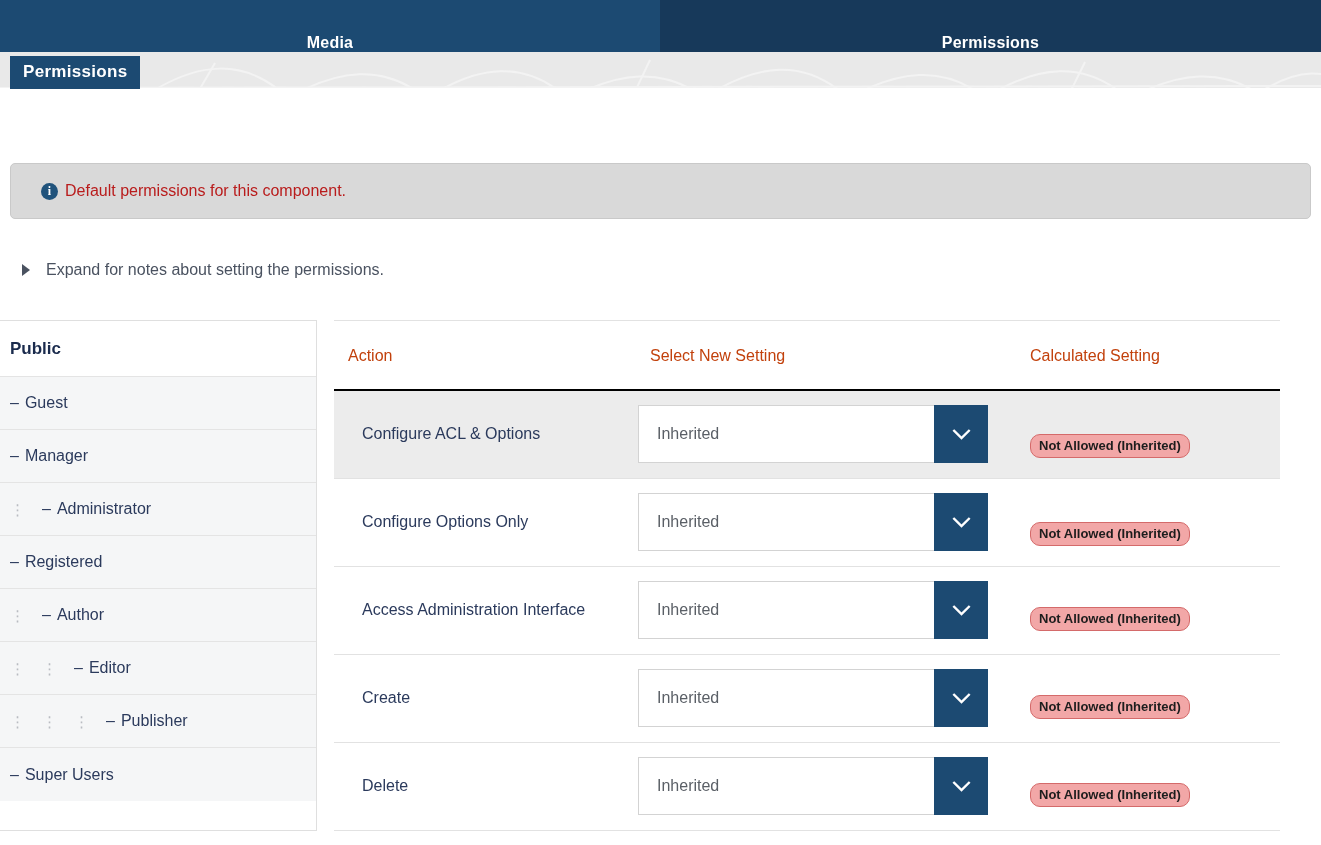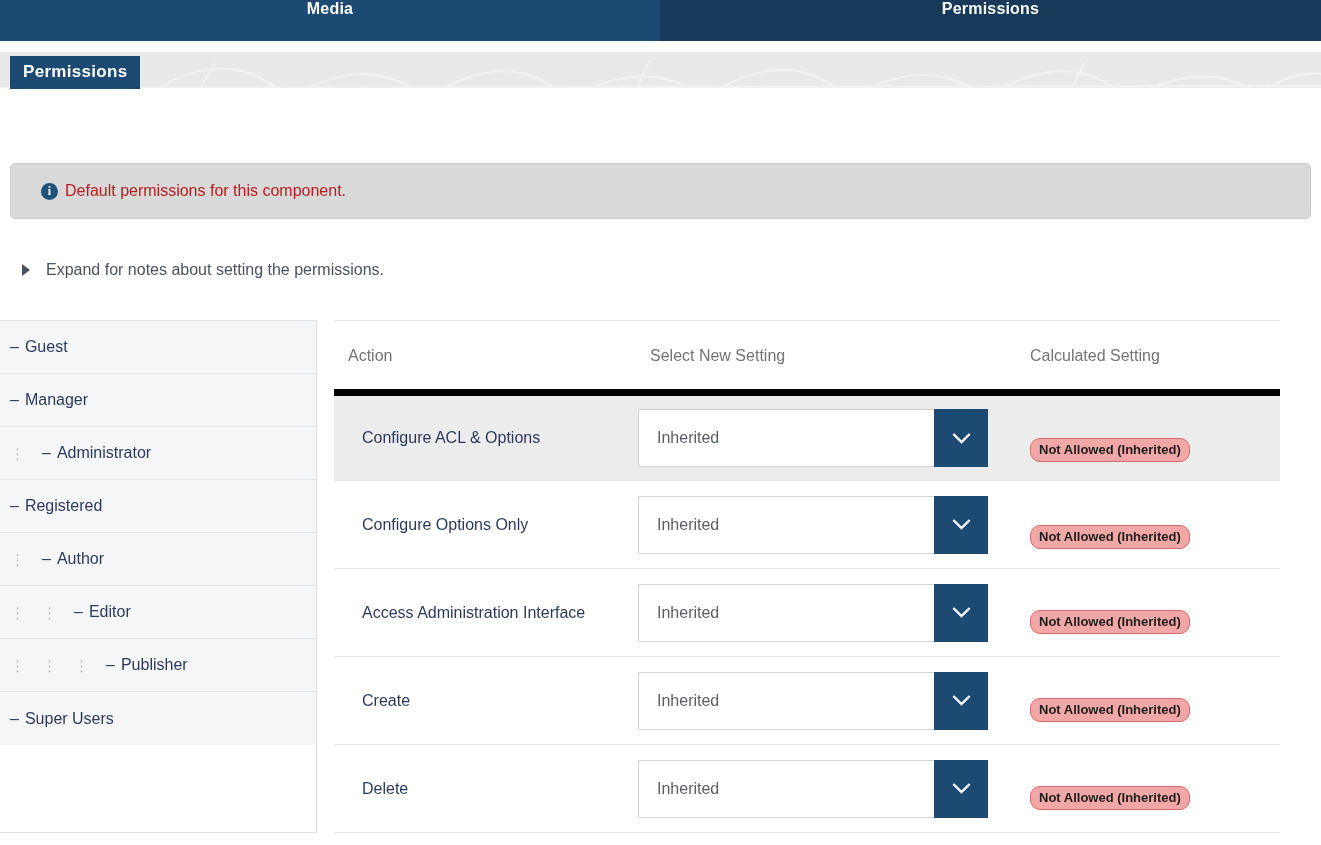--- a/index.html
+++ b/index.html
@@ -14,27 +14,27 @@
   }
 
   
   .tabbar {
     display: flex;
     height: 52px;
     width: 1321px;
   }
   .tab {
     display: flex;
-    align-items: flex-start;
+    align-items: flex-end;
     justify-content: center;
     color: #ffffff;
     font-size: 16px;
     font-weight: 700;
     letter-spacing: .2px;
-    height: 41px;
+    height: 52px;
     cursor: pointer;
     user-select: none;
   }
   .tab-media { width: 660px; background: #1c4a72; }
   .tab-permissions { width: 661px; background: #17395a; }
 
   
   .headband {
     position: relative;
     height: 36px;
@@ -171,25 +171,25 @@
     flex: none;
   }
   table.perm {
     width: 946px;
     border-collapse: collapse;
     table-layout: fixed;
   }
   table.perm th {
     text-align: left;
     font-weight: 400;
-    color: #737373;
+    color: #c2410c;
     font-size: 16px;
     padding: 26px 0 24px 14px;
     border-top: 1px solid #e2e2e2;
-    border-bottom: 7px solid #000000;
+    border-bottom: 2px solid #000000;
     background: #ffffff;
   }
   table.perm td {
     border-bottom: 1px solid #e2e2e2;
     padding: 0;
     vertical-align: middle;
     height: 88px;
   }
   table.perm tr.row-shaded td { background: #ececec; }
   .col-action { width: 302px; }
@@ -292,20 +292,21 @@
 </div>
 
 <div class="expand-row">
   <span class="tri"></span>
   <span class="expand-text">Expand for notes about setting the permissions.</span>
 </div>
 
 <div class="main">
 
   <div class="sidebar">
+    <div class="sidebar-head">Public</div>
 
     <div class="sidebar-item">
       <span class="dash">–</span>
       <span>Guest</span>
     </div>
 
     <div class="sidebar-item">
       <span class="dash">–</span>
       <span>Manager</span>
     </div>

